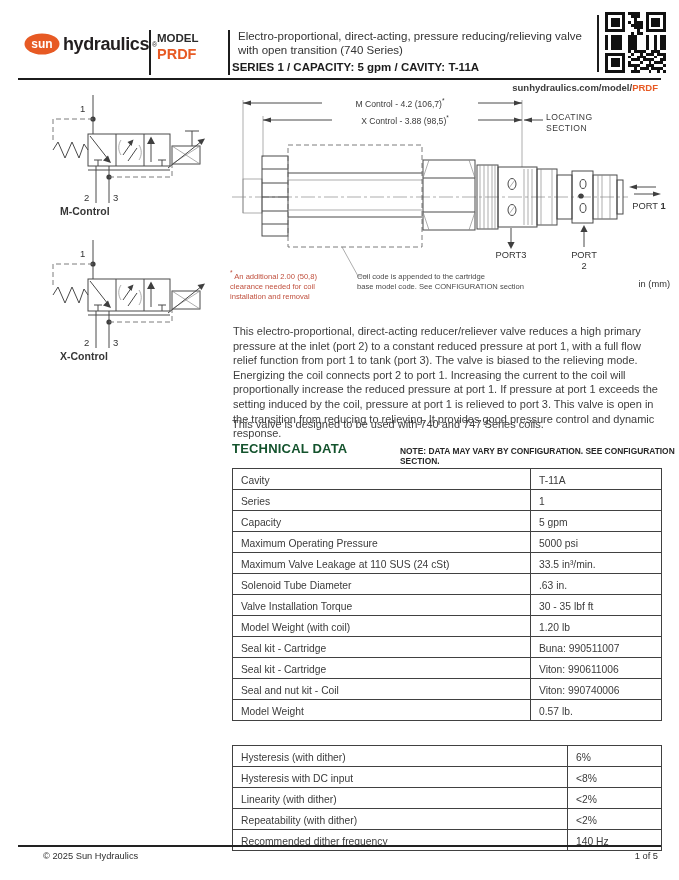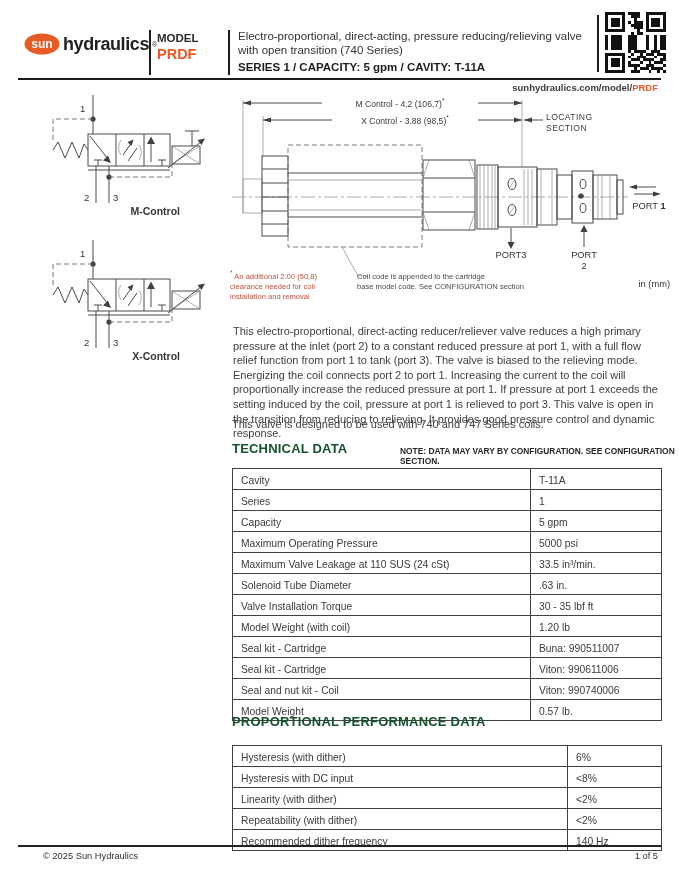--- a/index.html
+++ b/index.html
@@ -8,27 +8,27 @@
   .abs{position:absolute;}
   
   .vdiv{position:absolute;width:2px;background:#1c1c1c;}
   .hrule{position:absolute;left:18px;width:643px;height:2px;background:#1c1c1c;}
   .logo{left:24px;top:33px;display:flex;align-items:center;gap:3px;}
   .logo-word{font-size:18px;font-weight:700;color:#231f20;letter-spacing:-0.4px;}
   .logo-reg{font-size:7px;vertical-align:super;color:#231f20;}
   .model-label{left:157px;top:32px;font-size:11.5px;font-weight:600;color:#2b2b2b;}
   .model-value{left:157px;top:46px;font-size:14.5px;font-weight:700;color:#e75a24;}
   .title-block{left:238px;top:29px;width:350px;font-size:11.5px;line-height:14.2px;color:#333;}
-  .title-sub{left:238px;top:61px;width:352px;font-size:11.5px;font-weight:700;color:#1d1d1d;}
+  .title-sub{left:232px;top:61px;width:352px;font-size:11.5px;font-weight:700;color:#1d1d1d;}
   .url-line{top:82px;right:18px;font-size:9.5px;font-weight:600;color:#3c3c3c;}
   .url-line .mdl{color:#e75a24;}
   
   .schem{width:200px;height:130px;}
   .schem svg{position:absolute;left:0;top:0;}
-  .schem-label{position:absolute;left:40px;top:112px;width:120px;text-align:right;
+  .schem-label{position:absolute;left:40px;top:112px;width:120px;text-align:left;
                font-size:10.5px;font-weight:700;color:#363636;}
   .schem text{font-size:9.5px;fill:#333;font-family:"Liberation Sans",sans-serif;}
   
   #drawing{left:230px;top:95px;width:442px;height:208px;}
   .dim-label{position:absolute;background:#fff;text-align:center;font-size:8.6px;color:#3a3a3a;padding:0 3px;white-space:nowrap;}
   .sup-star{font-size:6.5px;vertical-align:super;}
   .loc-label{position:absolute;left:316px;top:17px;font-size:8.6px;color:#3a3a3a;line-height:10.5px;letter-spacing:0.4px;}
   .port-label{position:absolute;font-size:9.3px;color:#333;text-align:center;line-height:11px;}
   .units-label{position:absolute;left:396px;top:184px;width:44px;text-align:right;font-size:9.3px;color:#333;}
   .footnote{position:absolute;left:0px;top:173px;width:102px;font-size:7.6px;line-height:10px;color:#c0503e;}
@@ -498,21 +498,20 @@
           <td>Seal and nut kit - Coil</td>
           <td>Viton: 990740006</td>
         </tr>
       <tr>
           <td>Model Weight</td>
           <td>0.57 lb.</td>
         </tr>
     </tbody>
   </table>
 
-  <div class="abs sec-heading" style="left:232px;top:714px;">PROPORTIONAL PERFORMANCE DATA</div>
 
   <table class="dtab abs" style="left:232px;top:745px;width:429px;">
     <colgroup>
         <col style="width:335px">
         <col style="width:94px">
       </colgroup>
     <tbody>
       <tr>
           <td>Hysteresis (with dither)</td>
           <td>6%</td>

